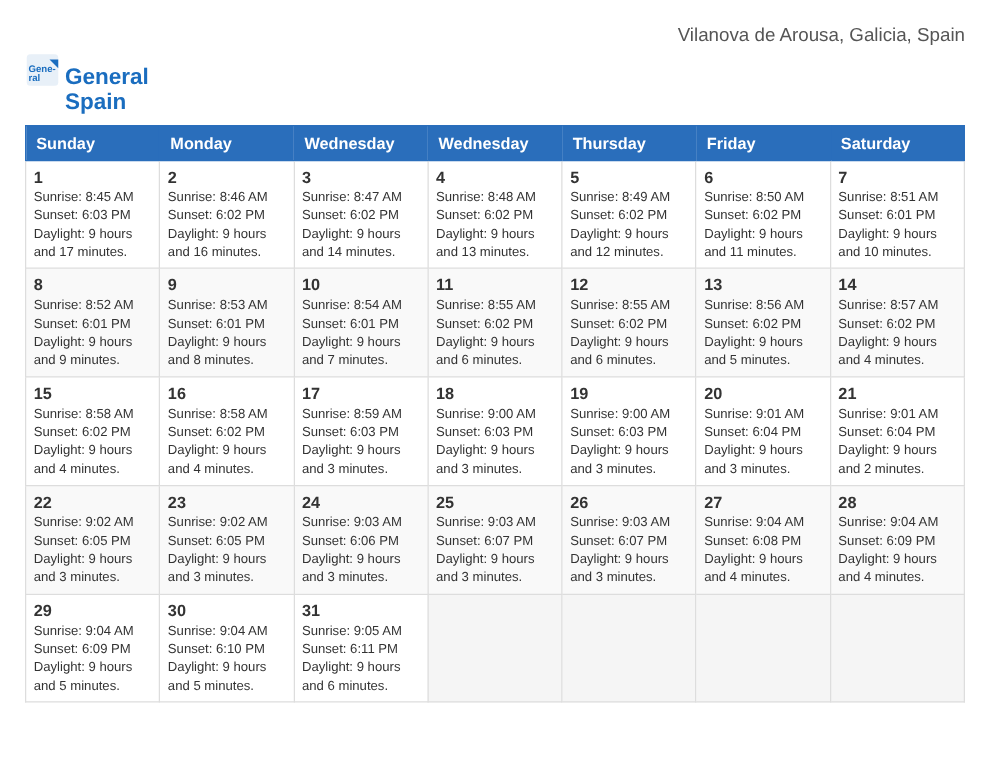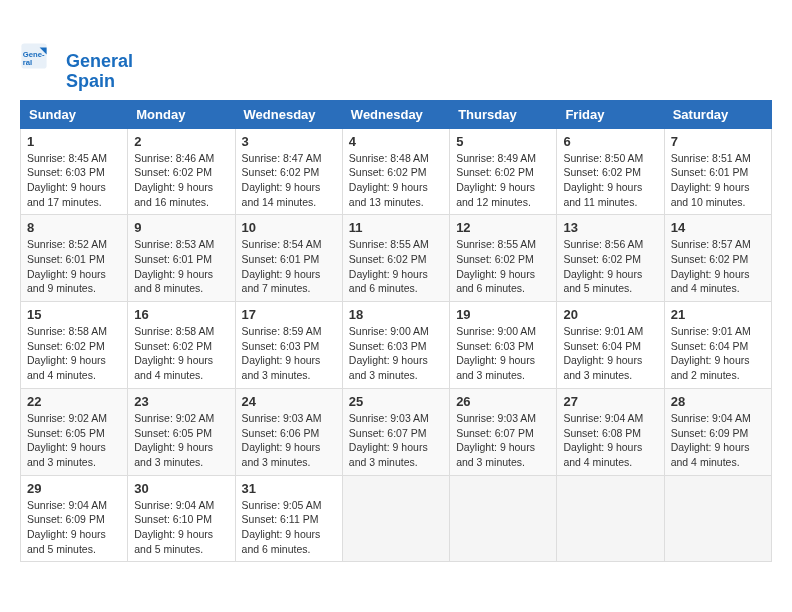--- a/index.html
+++ b/index.html
@@ -12,21 +12,21 @@
     }
     .header-area {
       display: flex;
       justify-content: space-between;
       align-items: flex-start;
       margin-bottom: 8px;
     }
     .logo {
       display: flex;
       align-items: center;
-      gap: 18px;
+      gap: 4px;
     }
     .logo-text {
       font-size: 18px;
       font-weight: bold;
       color: #333;
       line-height: 1.1;
       margin-top: 32px;
     }
     .logo-text span {
       color: #1a6dbf;
@@ -102,20 +102,21 @@
       <polygon points="28,8 38,18 38,8" fill="#1a6dbf"></polygon>
     </svg>
     <div>
       <div class="logo-text">
         <span>General</span><br>
         <span style="color:#1a6dbf">Spain</span>
       </div>
     </div>
   </div>
   <div class="title-area">
+    <div class="location-title">Vilanova de Arousa, Galicia, Spain</div>
   </div>
 </div>
 
 <table class="calendar-table">
   <thead>
     <tr id="header-row">
     <th>Sunday</th>
         <th>Monday</th>
         <th>Wednesday</th>
         <th>Wednesday</th>

